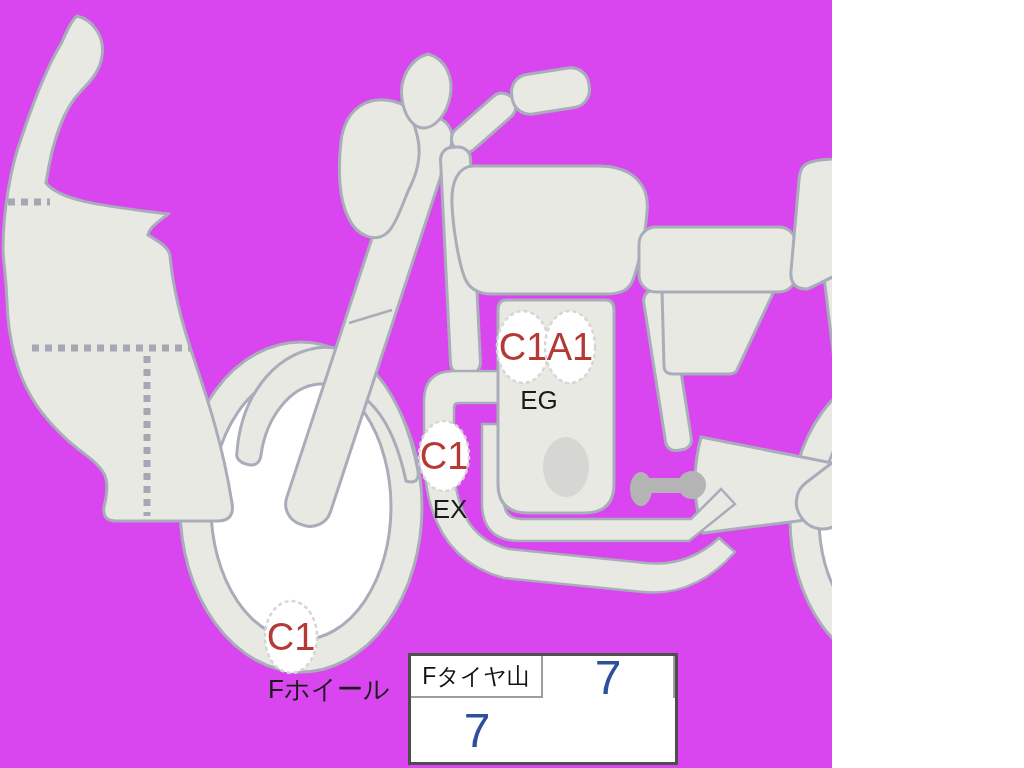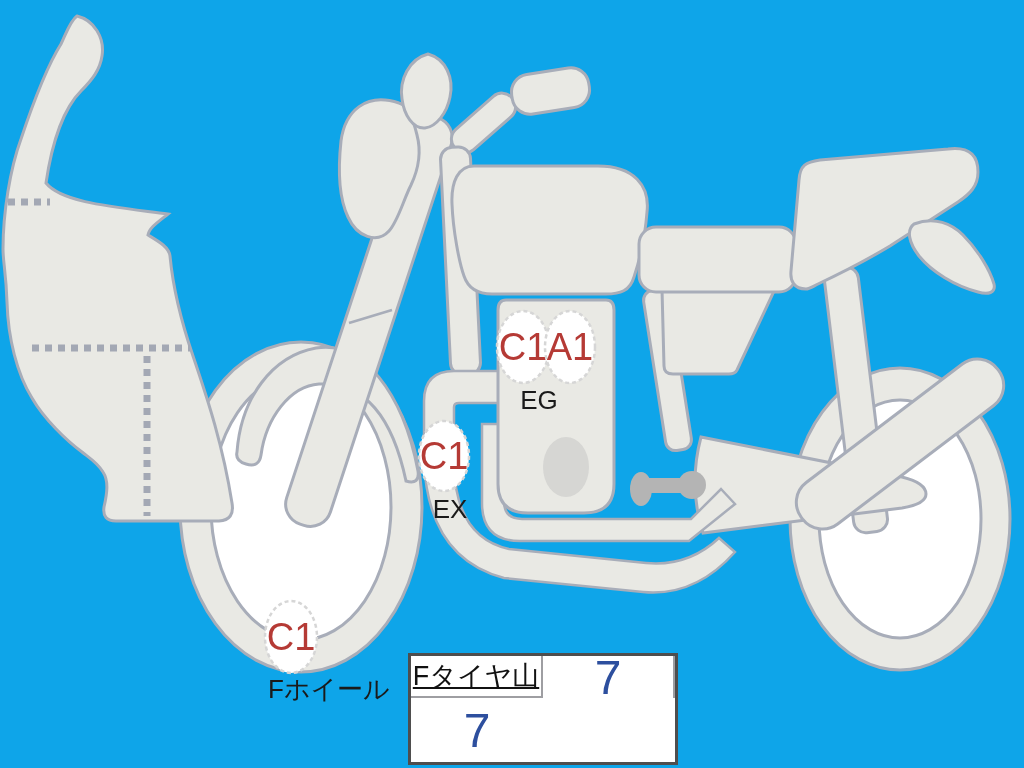--- a/index.html
+++ b/index.html
@@ -1,33 +1,33 @@
 <!DOCTYPE html>
 <html><head>
 <meta charset="utf-8">
 <style>
   html,body{margin:0;padding:0;background:#ffffff;}
-  #stage{position:relative;width:1024px;height:768px;background:#0ea5e9;overflow:hidden;
+  #stage{position:relative;width:832px;height:768px;background:#d946ef;overflow:hidden;
          font-family:"Liberation Sans","DejaVu Sans",sans-serif;}
   #bike-svg{position:absolute;left:0;top:0;}
   .body-shape{fill:#e9e9e4;stroke:#a8adb9;stroke-width:3;}
   .body-shape-thin{fill:#e9e9e4;stroke:#a8adb9;stroke-width:2.5;}
   .hardware{fill:#b4b4b4;stroke:none;}
   .dotline{fill:none;stroke:#a3a8b4;stroke-width:7;stroke-dasharray:7 6;}
   .seam{fill:none;stroke:#a8adb9;stroke-width:2.5;}
   .marker-ellipse{fill:#ffffff;stroke:#d6d6d6;stroke-width:2.5;stroke-dasharray:4 3;}
   .marker-text{fill:#b53a35;font-size:38px;font-weight:400;text-anchor:middle;}
   .part-label{fill:#1a1a1a;font-size:26px;font-weight:500;}
   .part-label-mid{text-anchor:middle;}
   
   #tire-table{position:absolute;left:408px;top:653px;width:270px;height:112px;
               box-sizing:border-box;border:3px solid #4e4e4e;background:#ffffff;
               display:grid;grid-template-columns:1fr 1fr;grid-template-rows:42px 1fr;}
   #tire-table .cell{display:flex;align-items:center;justify-content:center;box-sizing:border-box;}
-  #tire-table .hdr{font-size:27px;color:#111111;border-bottom:2px solid #9e9ea2;text-decoration:underline;}
+  #tire-table .hdr{font-size:23px;color:#111111;border-bottom:2px solid #9e9ea2;}
   #tire-table .col1{border-right:2px solid #9e9ea2;}
   #tire-table .val{font-size:48px;color:#2d4f9e;}
 </style>
 </head>
 <body>
 
 <div id="stage">
 
   <svg id="bike-svg" width="1024" height="768" viewBox="0 0 1024 768">
 

